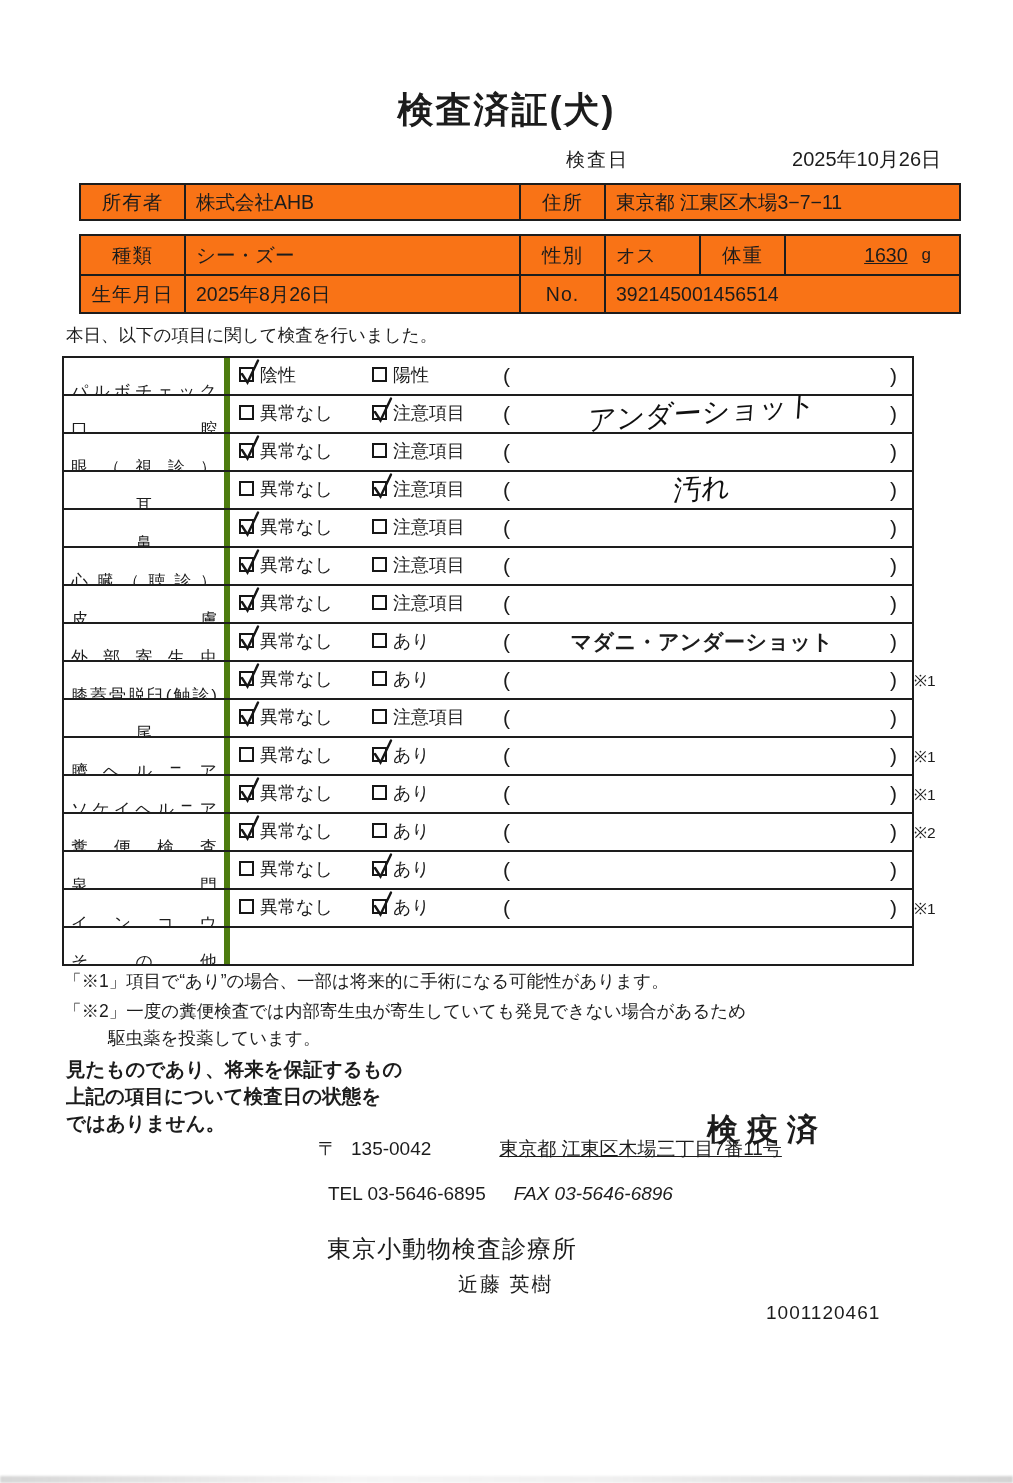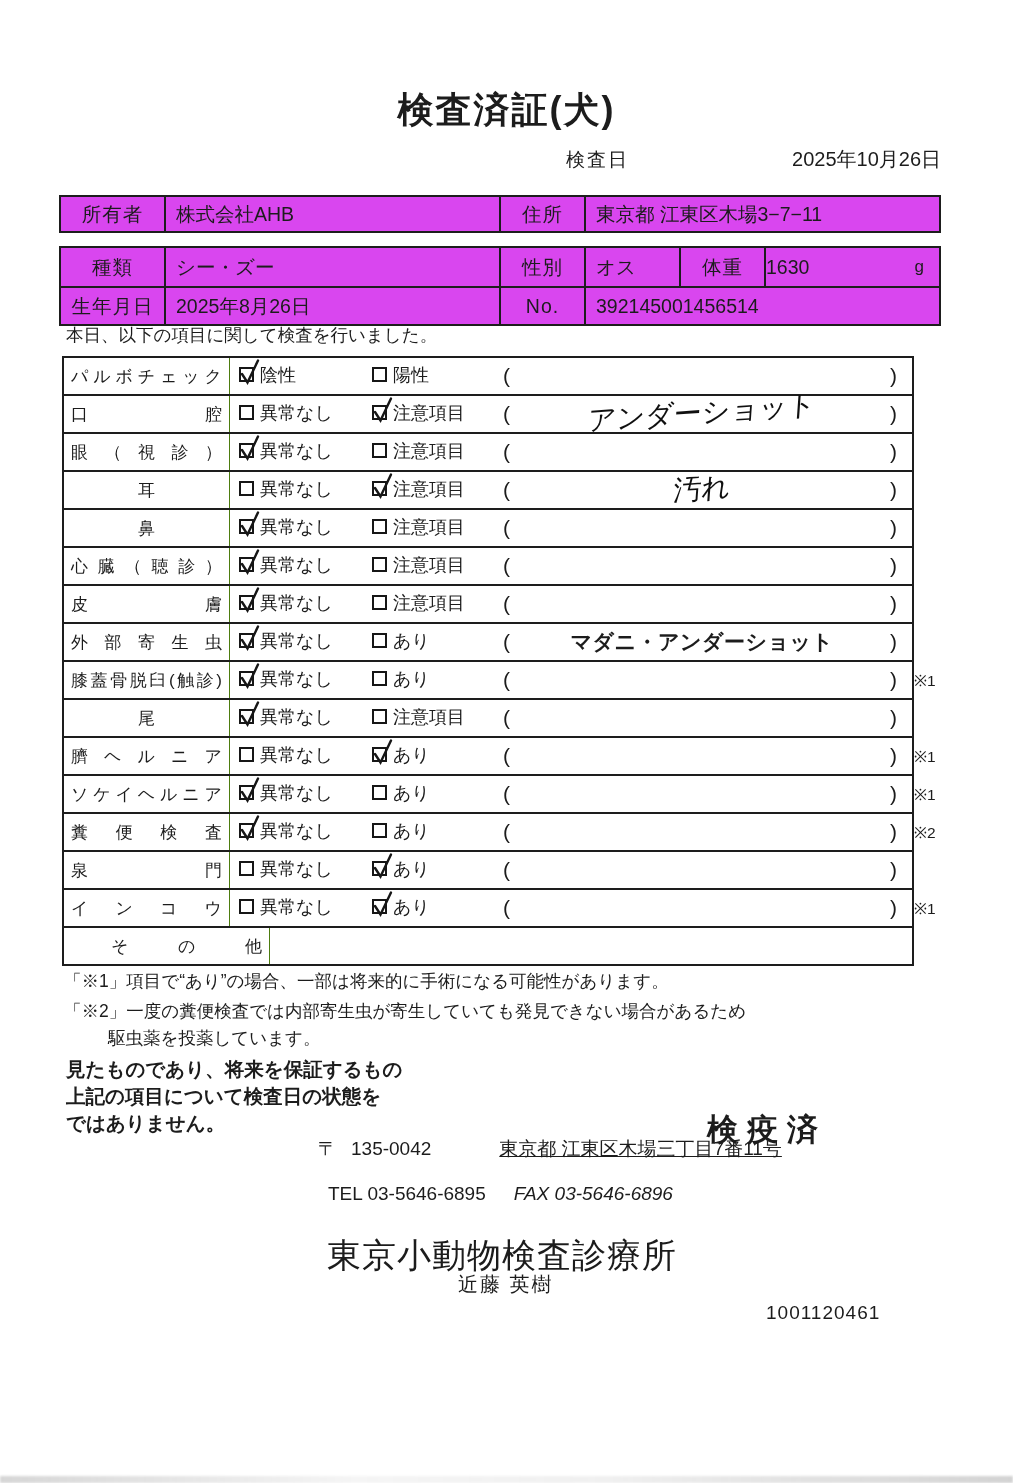--- a/index.html
+++ b/index.html
@@ -10,41 +10,41 @@
 
   
   .doc-title {
     position:absolute; top:86px; left:0; width:100%;
     text-align:center; font-size:36px; font-weight:600; letter-spacing:2px;
   }
   .date-label { position:absolute; left:566px; top:147px; font-size:19px; font-weight:500; letter-spacing:2px; }
   .date-value { position:absolute; right:72px; top:146px; font-size:20px; font-weight:500; }
 
   
-  .gridtbl { position:absolute; left:59px; width:878px; border:2px solid #1d1d1d; display:grid; box-sizing:content-box; background:#d946ef;margin-top:12px; }
+  .gridtbl { position:absolute; left:79px; width:878px; border:2px solid #1d1d1d; display:grid; box-sizing:content-box; background:#f97316; }
   .owner-tbl { top:183px; grid-template-columns:103px 335px 85px 1fr; grid-auto-rows:34px; }
   .info-tbl  { top:234px; grid-template-columns:103px 335px 85px 95px 85px 1fr; grid-auto-rows:38px; }
   .cell { display:flex; align-items:center; font-size:19.5px; font-weight:500; overflow:visible; white-space:nowrap; }
   .cell.bl { border-left:2px solid #1d1d1d; }
   .cell.bt { border-top:2px solid #1d1d1d; }
   .cell.hdr { justify-content:center; letter-spacing:1px; }
   .cell.val { padding-left:10px; }
   .cell.num-span { grid-column:4 / 7; }
-  .cell.wval { justify-content:space-between; padding-right:15px; }
+  .cell.wval { justify-content:flex-end; padding-right:28px;text-decoration:underline; }
   .unit { font-size:17px; margin-left:14px; }
 
   .intro { position:absolute; left:66px; top:323px; font-size:17.5px; font-weight:500; }
 
   
   .check-tbl { position:absolute; left:62px; top:356px; width:848px; border:2px solid #1d1d1d; background:#fff; }
   .crow { position:relative; height:36px; border-bottom:2px solid #1d1d1d; display:flex; }
-  .crow:last-child { border-bottom:none;margin-left:40px; }
+  .crow:last-child { border-bottom:none; }
   .jlabel {
-    width:166px; box-sizing:border-box; border-right:1px solid #4d7c0f;
-    padding:1px 7px; font-size:17px; font-weight:500; line-height:35px;
+    width:166px; box-sizing:border-box; border-right:6px solid #4d7c0f;
+    padding:16px 7px; font-size:17px; font-weight:500; line-height:35px;
     text-align:justify; text-align-last:justify; white-space:nowrap; overflow:hidden;
   }
   .jlabel.single { text-align:center; text-align-last:center; }
   .row-content { position:relative; flex:1; font-size:18px; font-weight:500; line-height:35px; }
   .cb { position:absolute; top:9px; width:15px; height:15px; border:2px solid #161616; box-sizing:border-box; background:#fff; }
   .cb1 { left:9px; } .cb2 { left:142px; }
   .optlabel1 { position:absolute; left:30px; } .optlabel2 { position:absolute; left:163px; }
   .paren { position:absolute; font-size:21px; top:0; }
   .paren.open { left:273px; } .paren.close { left:660px; }
   .paren-value { position:absolute; left:288px; width:368px; top:0; text-align:center; z-index:2; }
@@ -62,21 +62,21 @@
   .note3 { position:absolute; left:108px; top:1026px; font-size:17.5px; font-weight:500; }
 
   .disclaimer { position:absolute; left:66px; top:1056px; width:420px; font-size:19.5px; font-weight:700; line-height:27px; }
   .stamp { position:absolute; left:707px; top:1085px; font-size:31px; font-weight:600; letter-spacing:9px;margin-top:24px; }
 
   .postal { position:absolute; left:318px; top:1136px; font-size:19px; font-weight:500; }
   .postal .code { margin-left:14px; }
   .postal .addr { margin-left:68px;text-decoration:underline; }
   .telfax { position:absolute; left:328px; top:1183px; font-size:19px; font-weight:500; }
   .telfax .fax { margin-left:28px;font-style:italic; }
-  .clinic { position:absolute; left:327px; top:1233px; font-size:34px; font-weight:500; letter-spacing:1px; }
+  .clinic { position:absolute; left:327px; top:1233px; font-size:24px; font-weight:500; letter-spacing:1px; }
   .vet    { position:absolute; left:458px; top:1271px; font-size:20px; font-weight:500; letter-spacing:2px; }
   .docnum { position:absolute; left:766px; top:1302px; font-size:19px; font-weight:500; letter-spacing:1px; }
 
   .scan-edge {
     position:absolute; bottom:0; left:0; width:100%; height:7px;
     background:linear-gradient(to right, rgba(110,110,110,.28), rgba(160,160,160,.10) 35%, rgba(150,150,150,.14) 60%, rgba(110,110,110,.30));
     filter:blur(1px);
   }
 </style>
 </head>

